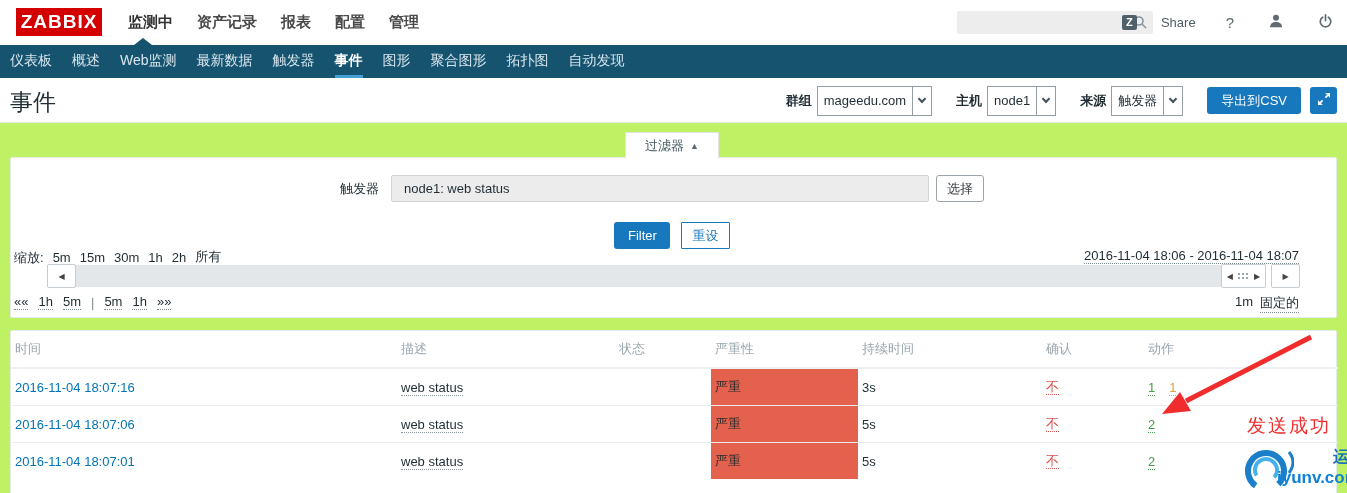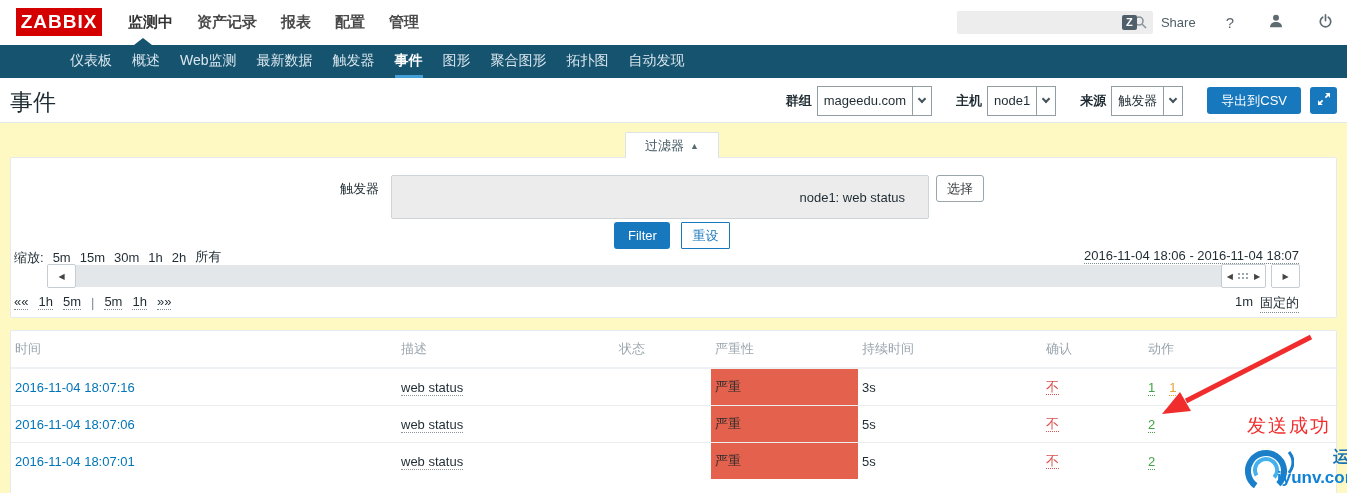--- a/index.html
+++ b/index.html
@@ -1,17 +1,17 @@
 <!DOCTYPE html>
 <html><head>
 <meta charset="utf-8">
 <style>
   * { margin:0; padding:0; box-sizing:border-box; }
   body { background:#fff; font-family:"Liberation Sans","DejaVu Sans",sans-serif; }
-  #app { position:relative; width:1347px; height:493px; overflow:hidden; background:#fef9c3; font-size:13px; color:#1f2c33; }
+  #app { position:relative; width:1347px; height:493px; overflow:hidden; background:#bef264; font-size:13px; color:#1f2c33; }
 
   
   .topbar { position:absolute; left:0; top:0; width:1347px; height:45px; background:#fff; }
   .logo { position:absolute; left:16px; top:8px; width:86px; height:28px; background:#d40000; color:#fff;
           font-weight:bold; font-size:19px; text-align:center; line-height:28px; letter-spacing:1px; }
   .tmenu { position:absolute; left:128px; top:0; height:45px; display:flex; align-items:center; gap:24px; }
   .tmenu-item { font-size:15px; color:#4a4a4a; cursor:pointer; white-space:nowrap;font-weight:bold; }
   .tmenu-item.active { color:#333; }
   .searchbox { position:absolute; left:957px; top:11px; width:196px; height:23px; background:#ededed; border-radius:2px; }
   .searchbox input { position:absolute; left:6px; top:0; width:162px; height:23px; border:none; background:transparent; outline:none; font-size:13px; }
@@ -22,21 +22,21 @@
             text-align:center; line-height:15px; border-radius:2px; }
   .share-label { color:#4e5d66; font-size:13px;margin-left:20px; }
   .help { color:#5a666e; font-size:15px; margin-right:34px; cursor:pointer; }
   .uicon { margin-right:34px; cursor:pointer; display:flex; align-items:center; }
   .uicon:last-child { margin-right:4px; }
 
   
   .subnav { position:absolute; left:0; top:45px; width:1347px; height:33px; background:#15536e; }
   .subnav-tri { position:absolute; left:134px; top:-7px; width:0; height:0;
                 border-left:9px solid transparent; border-right:9px solid transparent; border-bottom:7px solid #15536e; }
-  .sn-items { display:flex; align-items:stretch; height:33px; padding-left:26px; gap:20px;margin-left:44px; }
+  .sn-items { display:flex; align-items:stretch; height:33px; padding-left:10px; gap:20px; }
   .sn-item { color:#d9e6ee; font-size:14px; line-height:30px; cursor:pointer; border-bottom:3px solid transparent; white-space:nowrap; }
   .sn-item.active { color:#fff; font-weight:bold; border-bottom:3px solid #459fd7; }
 
   
   .pagehead { position:absolute; left:0; top:78px; width:1347px; height:45px; background:#fff; border-bottom:1px solid #e3e8eb; }
   .page-title { position:absolute; left:10px; top:9px; font-size:23px; color:#1f2c33; }
   .head-controls { position:absolute; right:10px; top:9px; height:27px; display:flex; align-items:center; }
   .ctl-label { font-weight:bold; margin-right:5px; white-space:nowrap; }
   .select { display:inline-flex; align-items:center; height:30px; border:1px solid #939da4; background:#fff; margin-right:24px; cursor:pointer; }
   .select .sel-text { padding:0 6px; font-size:13px; white-space:nowrap; }
@@ -49,22 +49,22 @@
   
   .filter-tab { position:absolute; left:625px; top:132px; width:94px; height:26px; background:#fff;
                 border:1px solid #dde3e6; border-bottom:none; border-radius:2px 2px 0 0;
                 display:flex; align-items:center; justify-content:center; gap:6px; color:#455a64; cursor:pointer; z-index:2; }
   .filter-tab .tri-up { font-size:9px; color:#5a6a72; }
 
   
   .panel { position:absolute; background:#fff; border:1px solid #e6eaed; border-radius:2px; }
   .filter-panel { left:10px; top:157px; width:1327px; height:161px; }
   .trig-label { position:absolute; left:326px; top:22px; width:42px; text-align:right; }
-  .trig-input { position:absolute; left:380px; top:17px; width:538px; height:44px; background:#ececec;
-                border:1px solid #cfd4d8; border-radius:2px; padding:0 23px; font-size:13px; color:#1f2c33; outline:none;text-align:right; }
+  .trig-input { position:absolute; left:380px; top:17px; width:538px; height:27px; background:#ececec;
+                border:1px solid #cfd4d8; border-radius:2px; padding:0 12px; font-size:13px; color:#1f2c33; outline:none; }
   .sel-btn { position:absolute; left:925px; top:17px; width:48px; height:27px; background:#fff; border:1px solid #9aa4ab;
              border-radius:3px; color:#383c40; font-size:13px; cursor:pointer; }
   .filter-btn { position:absolute; left:603px; top:64px; width:56px; }
   .reset-btn { position:absolute; left:670px; top:64px; width:49px; height:27px; background:#fff; border:1px solid #1778be;
                border-radius:1px; color:#1778be; font-size:13px; cursor:pointer; }
 
   .zoom-row { position:absolute; left:3px; top:90px; display:flex; gap:9px; align-items:center; }
   .dotted-link { color:#1f2c33; border-bottom:1px dotted #7c8a91; cursor:pointer; white-space:nowrap; }
   .range-row { position:absolute; right:37px; top:90px; }
 

